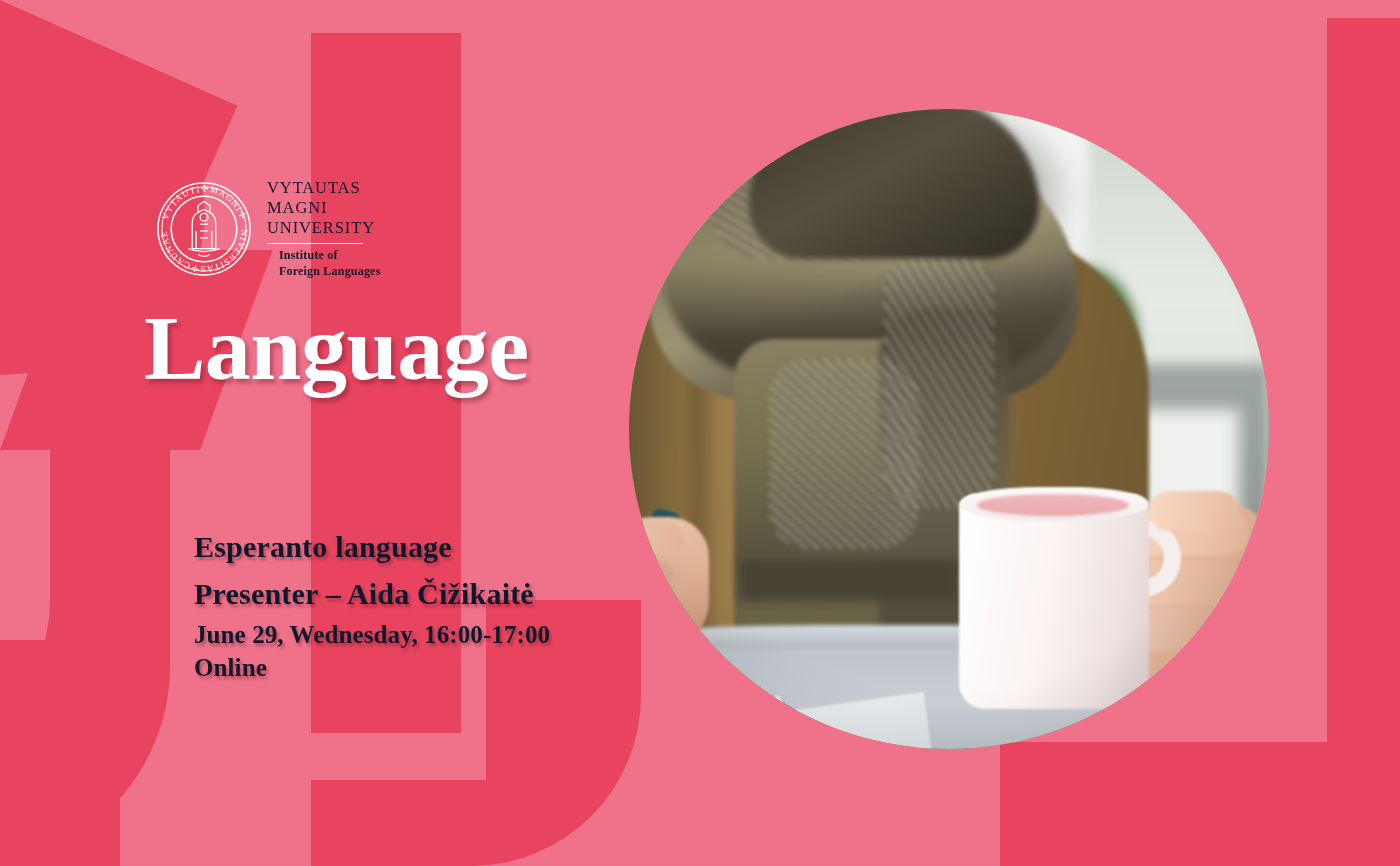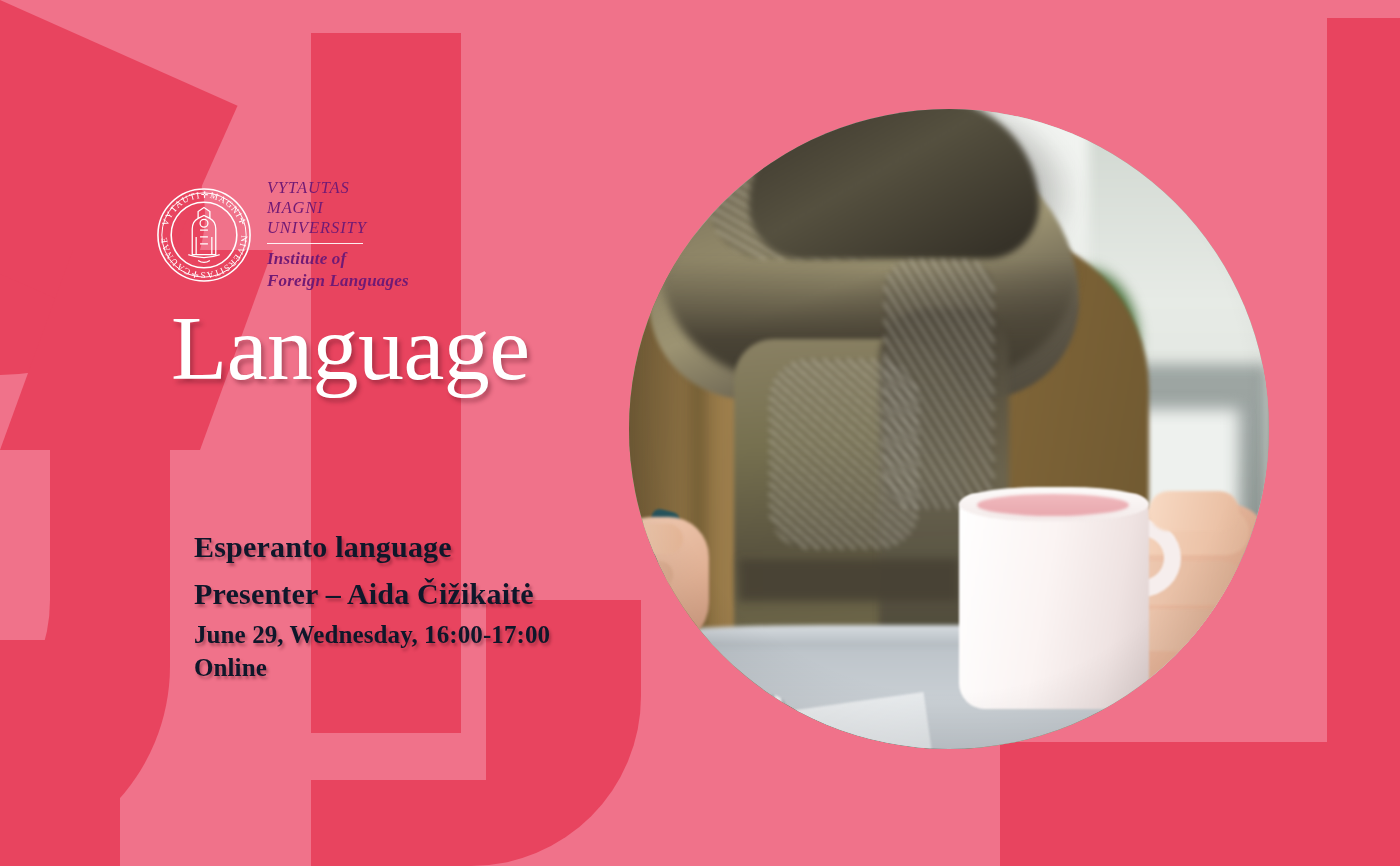--- a/index.html
+++ b/index.html
@@ -290,37 +290,37 @@
     inset:0;
     background:radial-gradient(circle at 50% 45%,rgba(0,0,0,0) 62%,rgba(0,0,0,.18) 100%);
   }
 
   
   .logo{
     position:absolute; left:155px; top:178px;
     display:flex; align-items:center; gap:14px;
   }
   .seal{ width:98px; height:98px; flex:none; }
-  .logo-text{ color:#701a75;font-style:italic; }
+  .logo-text{ color:#0f172a; }
   .logo-name{
     font-size:16.5px; line-height:1.22; letter-spacing:.9px;
     font-weight:400;
   }
   .logo-rule{
     width:96px; height:1px; background:rgba(255,255,255,.9);
     margin:5px 0 4px;
   }
   .logo-sub{
-    font-size:17px; line-height:1.28; font-weight:700; letter-spacing:.2px;
+    font-size:12px; line-height:1.28; font-weight:700; letter-spacing:.2px;margin-left:12px;
   }
 
   
   .headline{
-    position:absolute; left:171px; top:303px;
-    color:#fff; font-weight:400;
+    position:absolute; left:144px; top:303px;
+    color:#fff; font-weight:700;
     font-size:92px; line-height:.98; letter-spacing:-.5px;
     text-shadow:3px 4px 4px rgba(90,20,35,.40);
   }
   .details{
     position:absolute; left:194px; top:524px;
     color:#0f172a; font-weight:700;
     text-shadow:2px 3px 3px rgba(90,20,35,.40);
   }
   .d-lg{ font-size:30px; line-height:1.56; letter-spacing:.2px; }
   .d-sm{ font-size:25px; line-height:1.32; letter-spacing:.1px; }

